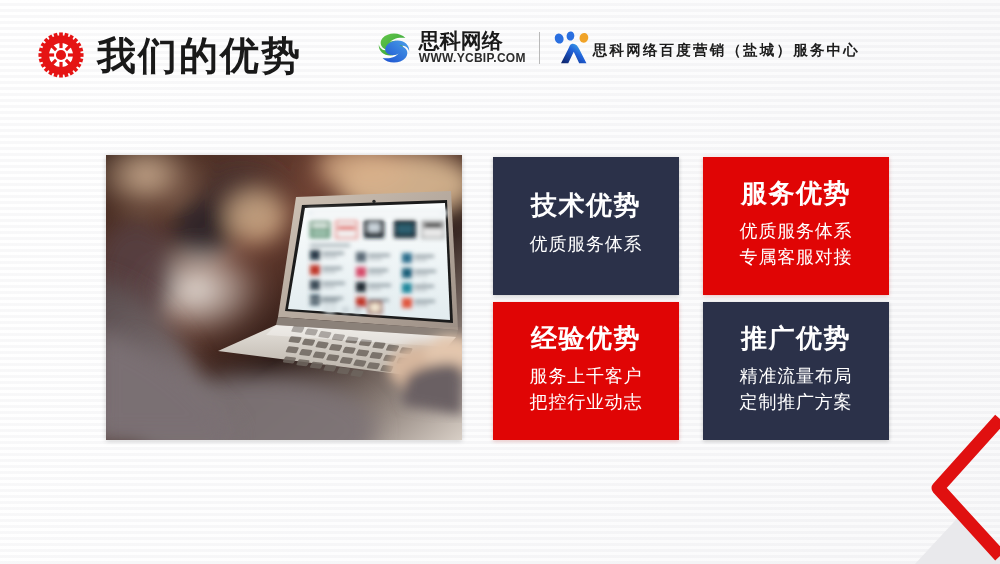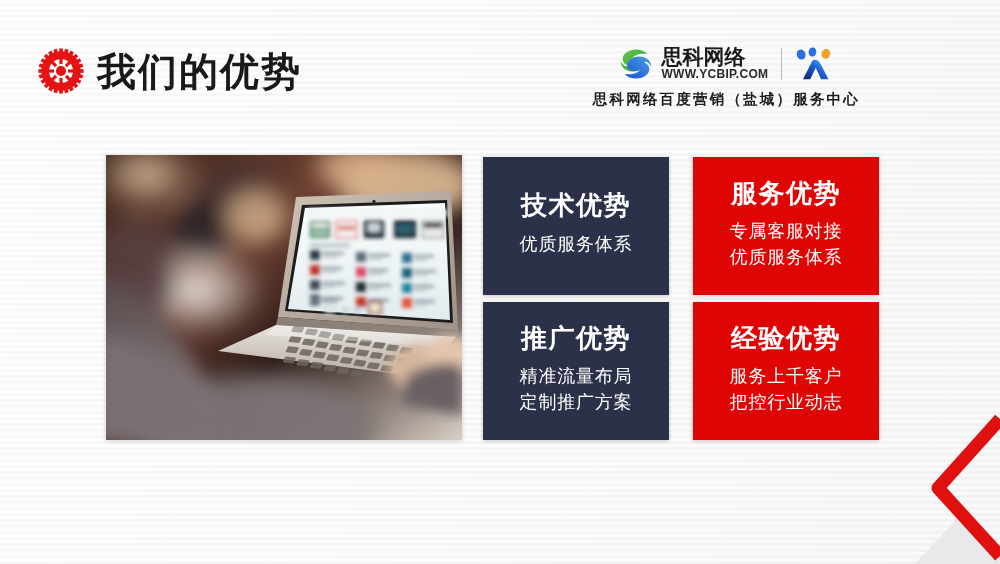--- a/index.html
+++ b/index.html
@@ -24,42 +24,42 @@
   }
   #slide::after{
     content:"";
     position:absolute; inset:0;
     background:linear-gradient(105deg,#ffffff 0%,#fbfbfc 45%,#f4f4f6 100%);
     opacity:.55;
     pointer-events:none;
   }
 
   
-  .header { position:absolute; left:0; top:16px; width:892px; height:118px; z-index:5; }
+  .header { position:absolute; left:0; top:0; width:892px; height:118px; z-index:5; }
 
   .title-wrap{
     position:absolute; left:38px; top:32px;
     display:flex; align-items:center; gap:13px;
   }
   .gear-icon{ width:46px; height:46px; display:block; }
 
   .page-title{
     font-size:39px;
     font-weight:bold;
     color:#191919;
     letter-spacing:2px;
     line-height:1;
     font-family:"DejaVu Sans","Liberation Sans",sans-serif;
     white-space:nowrap;
   }
 
   
   .logo-block{
     position:absolute; right:32px; top:26px;
-    display:flex; flex-direction:column; align-items:center;
+    display:flex; align-items:center;
   }
   .logo-row{ display:flex; align-items:center; height:44px; }
 
   .logo-sike{ display:flex; align-items:center; gap:6px; }
   .sike-mark{ width:38px; height:38px; display:block; }
   .sike-text{ display:flex; flex-direction:column; justify-content:center; }
   .sike-cn{
     font-size:21px; font-weight:bold; color:#1a1a1a; letter-spacing:0px;
     line-height:1.05; font-family:"DejaVu Sans","Liberation Sans",sans-serif;
   }
@@ -94,21 +94,21 @@
     width:356px; height:285px;
     overflow:hidden;
     box-shadow:0 1px 5px rgba(0,0,0,.18);
     background:#2a2018;
     z-index:4;
   }
   .photo-canvas{ position:absolute; inset:0; }
 
   
   .cards{
-    position:absolute; left:483px; top:157px;
+    position:absolute; left:493px; top:157px;
     width:352px; height:283px;
     display:grid;
     grid-template-columns:186px 186px;
     grid-template-rows:138px 138px;
     gap:7px 24px;
     z-index:4;
   }
   .card{
     display:flex; flex-direction:column;
     align-items:center; justify-content:center;
@@ -459,36 +459,36 @@
 
   <div class="cards">
 
     <div class="card dark">
       <div class="card-title">技术优势</div>
       <div class="card-line">优质服务体系</div>
     </div>
 
     <div class="card red">
       <div class="card-title">服务优势</div>
+      <div class="card-line">优质服务体系</div>
       <div class="card-line">专属客服对接</div>
-      <div class="card-line">优质服务体系</div>
+    </div>
+
+    <div class="card red">
+      <div class="card-title">经验优势</div>
+      <div class="card-line">服务上千客户</div>
+      <div class="card-line">把控行业动志</div>
     </div>
 
     <div class="card dark">
       <div class="card-title">推广优势</div>
       <div class="card-line">精准流量布局</div>
       <div class="card-line">定制推广方案</div>
     </div>
 
-    <div class="card red">
-      <div class="card-title">经验优势</div>
-      <div class="card-line">服务上千客户</div>
-      <div class="card-line">把控行业动志</div>
-    </div>
-
   </div>
 
   <svg class="deco" viewBox="0 0 180 180">
     <path d="M95 180 L145 126 L180 164 L180 180 Z" fill="#e9e9ec"></path>
     <path d="M180 35 L118 104 L180 172" fill="none" stroke="#e01010" stroke-width="13" stroke-linejoin="round" stroke-linecap="butt"></path>
   </svg>
 
 </div>
 
 </body></html>

